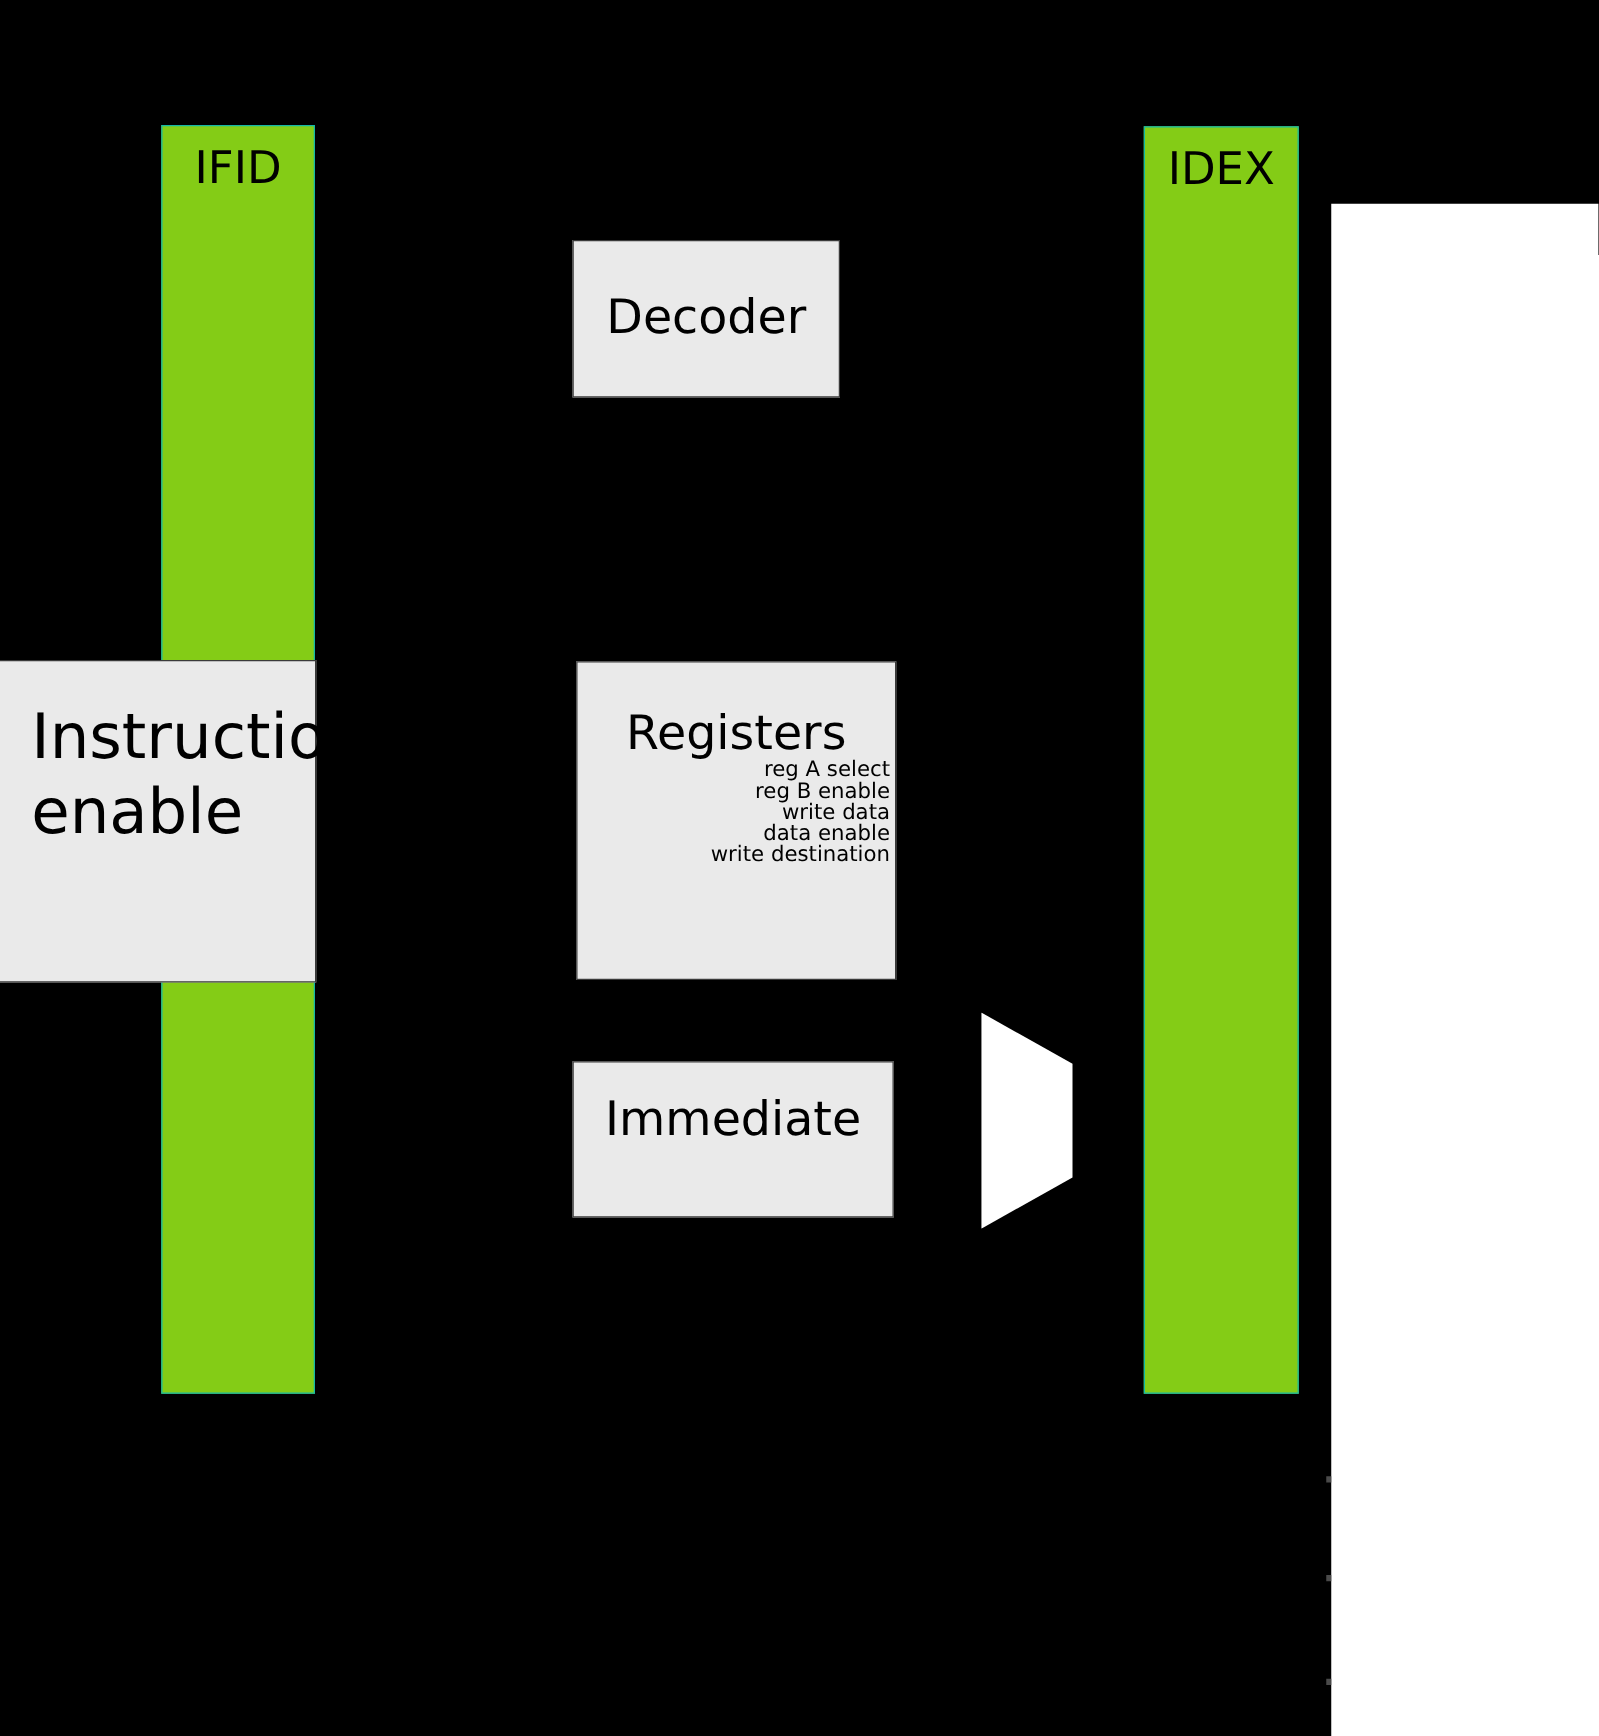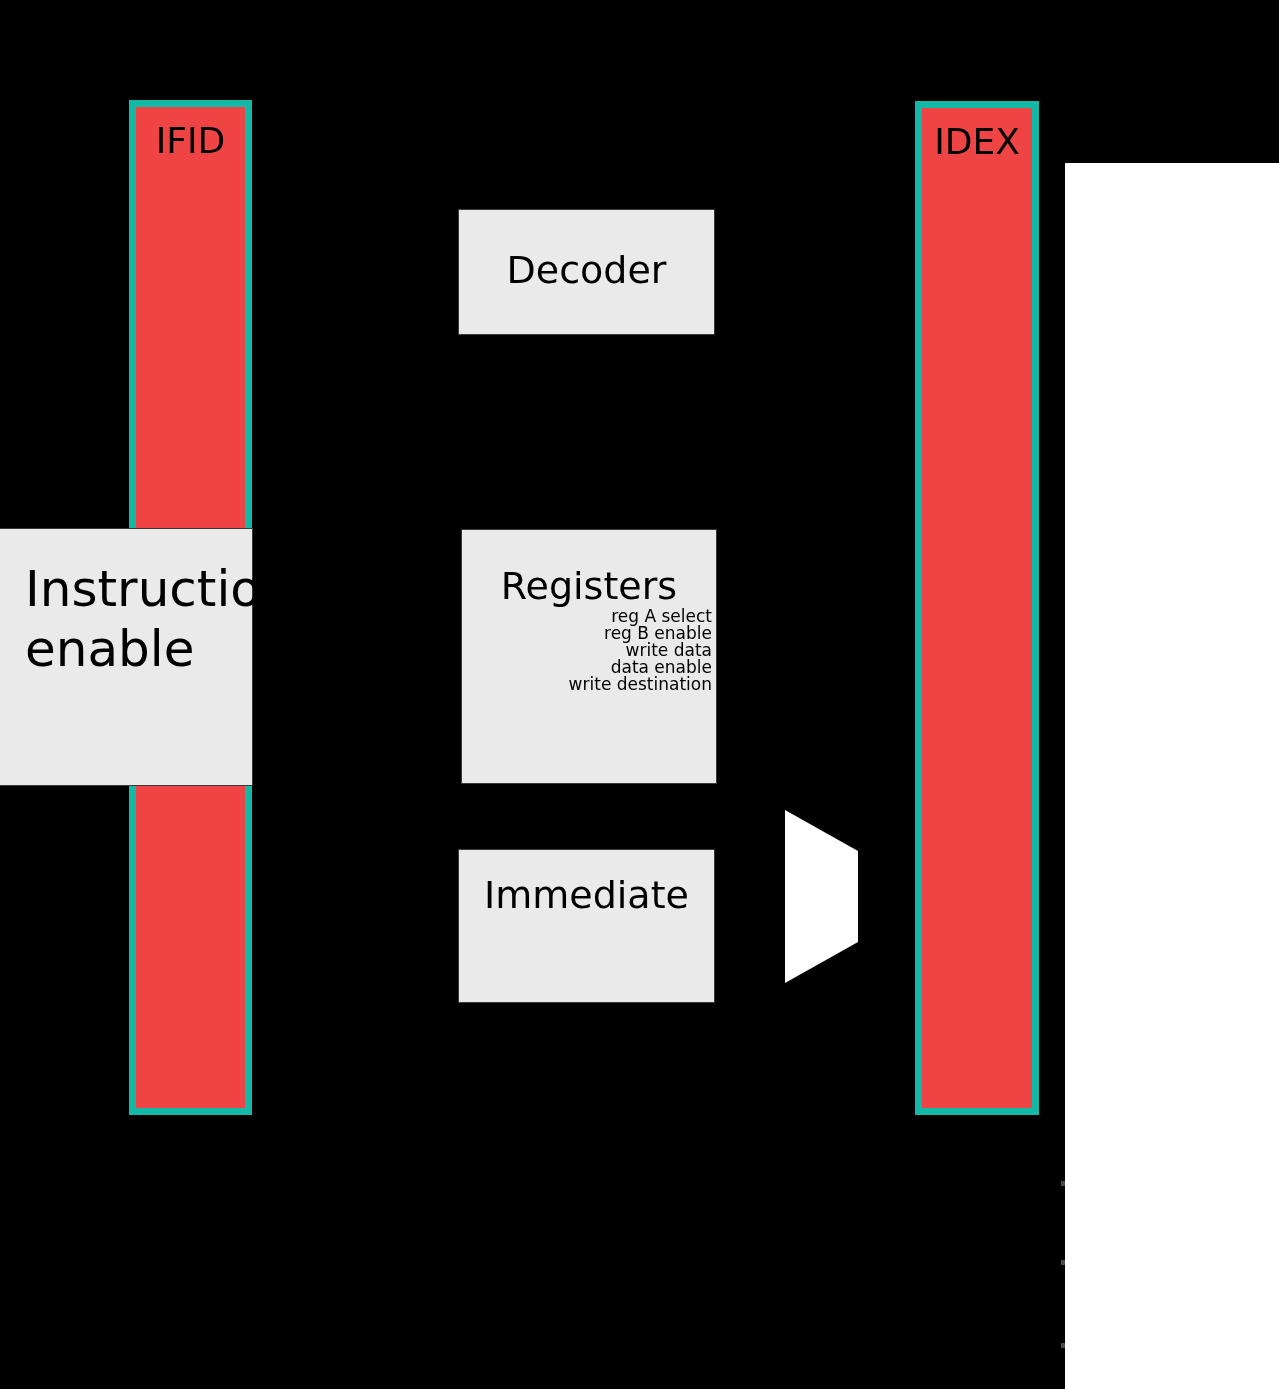--- a/index.html
+++ b/index.html
@@ -19,22 +19,22 @@
   .white-panel {
     position: absolute;
     background: #ffffff;
     left: 1065px;
     top: 163px;
     width: 214px;
     height: 1226px;
   }
   .pipe-reg {
     position: absolute;
-    background: #ef4444;
-    border: 7px solid #14b8a6;
+    background: #84cc16;
+    border: 1px solid #14b8a6;
     box-sizing: border-box;
   }
   .pipe-reg-label {
     position: absolute;
     left: 0;
     right: 0;
     top: 16px;
     text-align: center;
     font-size: 36px;
     color: #000000;
@@ -62,32 +62,32 @@
     position: absolute;
     left: 0;
     right: 0;
     text-align: center;
     font-size: 38px;
     color: #000000;
     line-height: 1;
   }
   #decoder {
     left: 458px;
-    top: 209px;
-    width: 257px;
+    top: 192px;
+    width: 214px;
     height: 126px;
   }
   #decoder .unit-title {
     top: 41px;
   }
   #immediate {
     left: 458px;
     top: 849px;
     width: 257px;
-    height: 154px;
+    height: 125px;
   }
   #immediate .unit-title {
     top: 26px;
   }
   #instruction-memory {
     left: -60px;
     top: 528px;
     width: 313px;
     height: 258px;
   }

